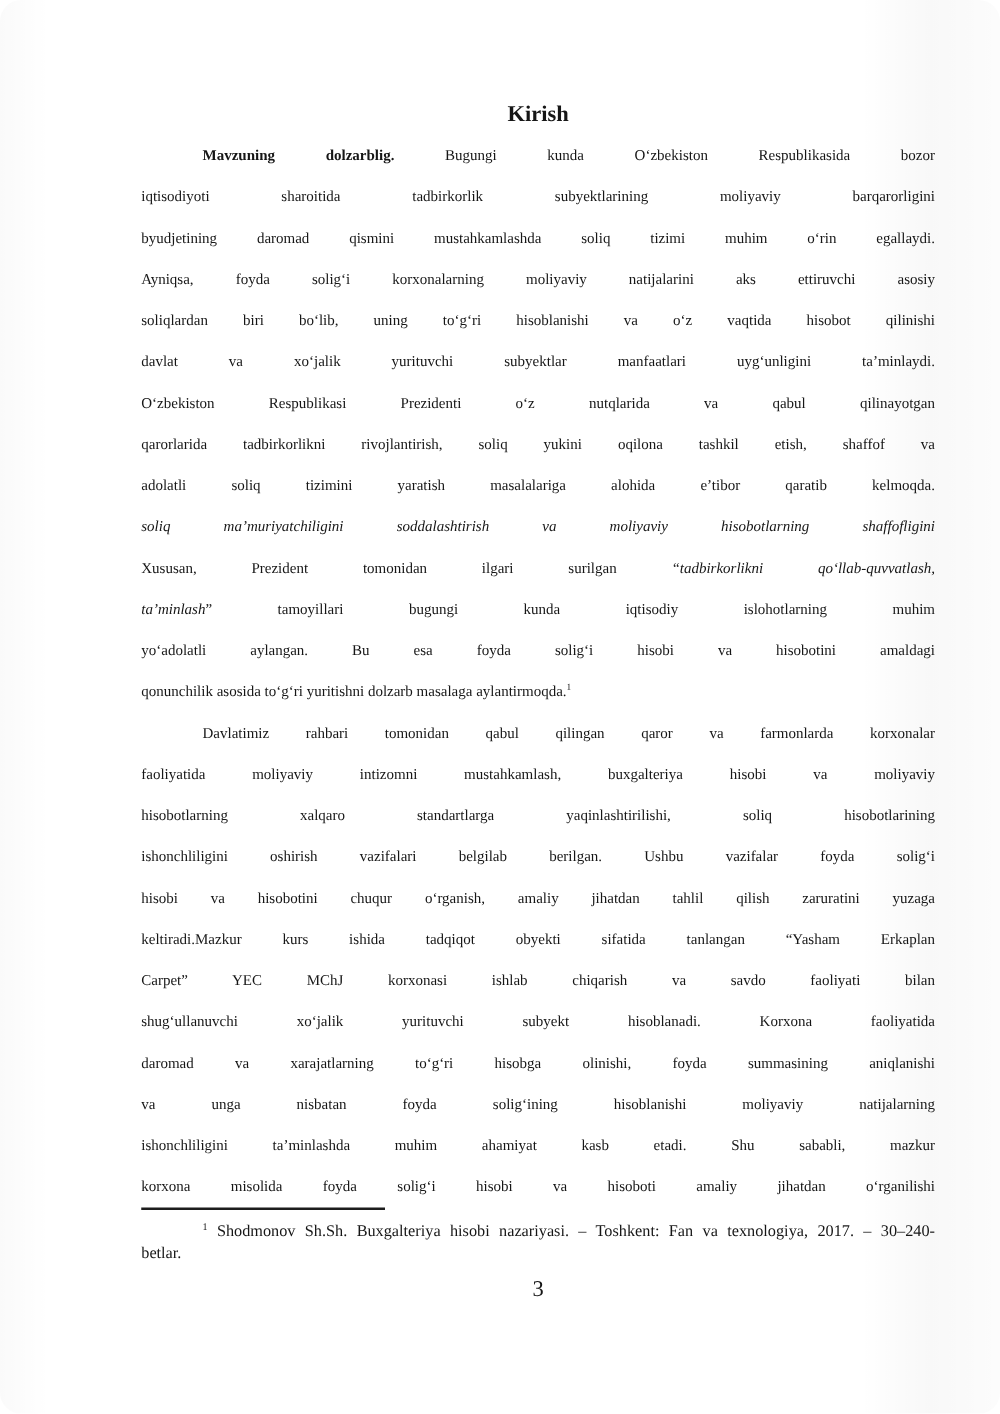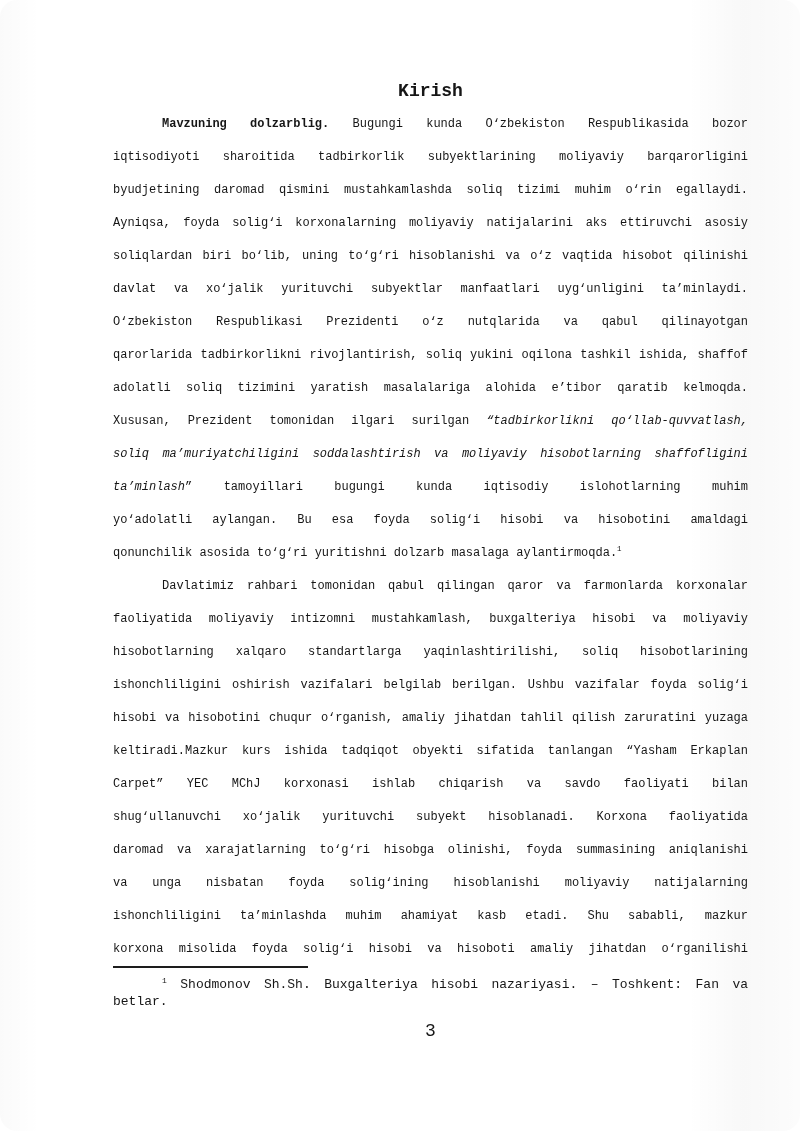--- a/index.html
+++ b/index.html
@@ -6,21 +6,21 @@
     margin: 0;
     padding: 0;
     background: #ffffff;
   }
   .page {
     position: relative;
     width: 800px;
     height: 1131px;
     background: #ffffff;
     overflow: hidden;
-    font-family: Liberation Mono, monospace;
+    font-family: Liberation Serif, serif;
     color: #161616;
     border-radius: 17px;
   }
   
   .page::before {
     content: "";
     position: absolute;
     inset: 0;
     background: linear-gradient(90deg,
       rgba(0,0,0,0.018) 0%, rgba(0,0,0,0) 5%,
@@ -84,24 +84,24 @@
     <h1 class="title">Kirish</h1>
 
     <div id="body">
         <div class="line indent"><span class="b">Mavzuning dolzarblig.</span><span> Bugungi kunda O‘zbekiston Respublikasida bozor</span></div>
         <div class="line"><span>iqtisodiyoti sharoitida tadbirkorlik subyektlarining moliyaviy barqarorligini</span></div>
         <div class="line"><span>byudjetining daromad qismini mustahkamlashda soliq tizimi muhim o‘rin egallaydi.</span></div>
         <div class="line"><span>Ayniqsa, foyda solig‘i korxonalarning moliyaviy natijalarini aks ettiruvchi asosiy</span></div>
         <div class="line"><span>soliqlardan biri bo‘lib, uning to‘g‘ri hisoblanishi va o‘z vaqtida hisobot qilinishi</span></div>
         <div class="line"><span>davlat va xo‘jalik yurituvchi subyektlar manfaatlari uyg‘unligini ta’minlaydi.</span></div>
         <div class="line"><span>O‘zbekiston Respublikasi Prezidenti o‘z nutqlarida va qabul qilinayotgan</span></div>
-        <div class="line"><span>qarorlarida tadbirkorlikni rivojlantirish, soliq yukini oqilona tashkil ishida, shaffof va</span></div>
+        <div class="line"><span>qarorlarida tadbirkorlikni rivojlantirish, soliq yukini oqilona tashkil etish, shaffof va</span></div>
         <div class="line"><span>adolatli soliq tizimini yaratish masalalariga alohida e’tibor qaratib kelmoqda.</span></div>
+        <div class="line"><span class="i">soliq ma’muriyatchiligini soddalashtirish va moliyaviy hisobotlarning shaffofligini</span></div>
         <div class="line"><span>Xususan, Prezident tomonidan ilgari surilgan </span><span class="i">“tadbirkorlikni qo‘llab-quvvatlash,</span></div>
-        <div class="line"><span class="i">soliq ma’muriyatchiligini soddalashtirish va moliyaviy hisobotlarning shaffofligini</span></div>
         <div class="line"><span class="i">ta’minlash</span><span>” tamoyillari bugungi kunda iqtisodiy islohotlarning muhim</span></div>
         <div class="line"><span>yo‘adolatli aylangan. Bu esa foyda solig‘i hisobi va hisobotini amaldagi</span></div>
         <div class="line no-stretch"><span>qonunchilik asosida to‘g‘ri yuritishni dolzarb masalaga aylantirmoqda.</span><span class="sup">1</span></div>
         <div class="line indent"><span>Davlatimiz rahbari tomonidan qabul qilingan qaror va farmonlarda korxonalar</span></div>
         <div class="line"><span>faoliyatida moliyaviy intizomni mustahkamlash, buxgalteriya hisobi va moliyaviy</span></div>
         <div class="line"><span>hisobotlarning xalqaro standartlarga yaqinlashtirilishi, soliq hisobotlarining</span></div>
         <div class="line"><span>ishonchliligini oshirish vazifalari belgilab berilgan. Ushbu vazifalar foyda solig‘i</span></div>
         <div class="line"><span>hisobi va hisobotini chuqur o‘rganish, amaliy jihatdan tahlil qilish zaruratini yuzaga</span></div>
         <div class="line"><span>keltiradi.Mazkur kurs ishida tadqiqot obyekti sifatida tanlangan “Yasham Erkaplan</span></div>
         <div class="line"><span>Carpet” YEC MChJ korxonasi ishlab chiqarish va savdo faoliyati bilan</span></div>

